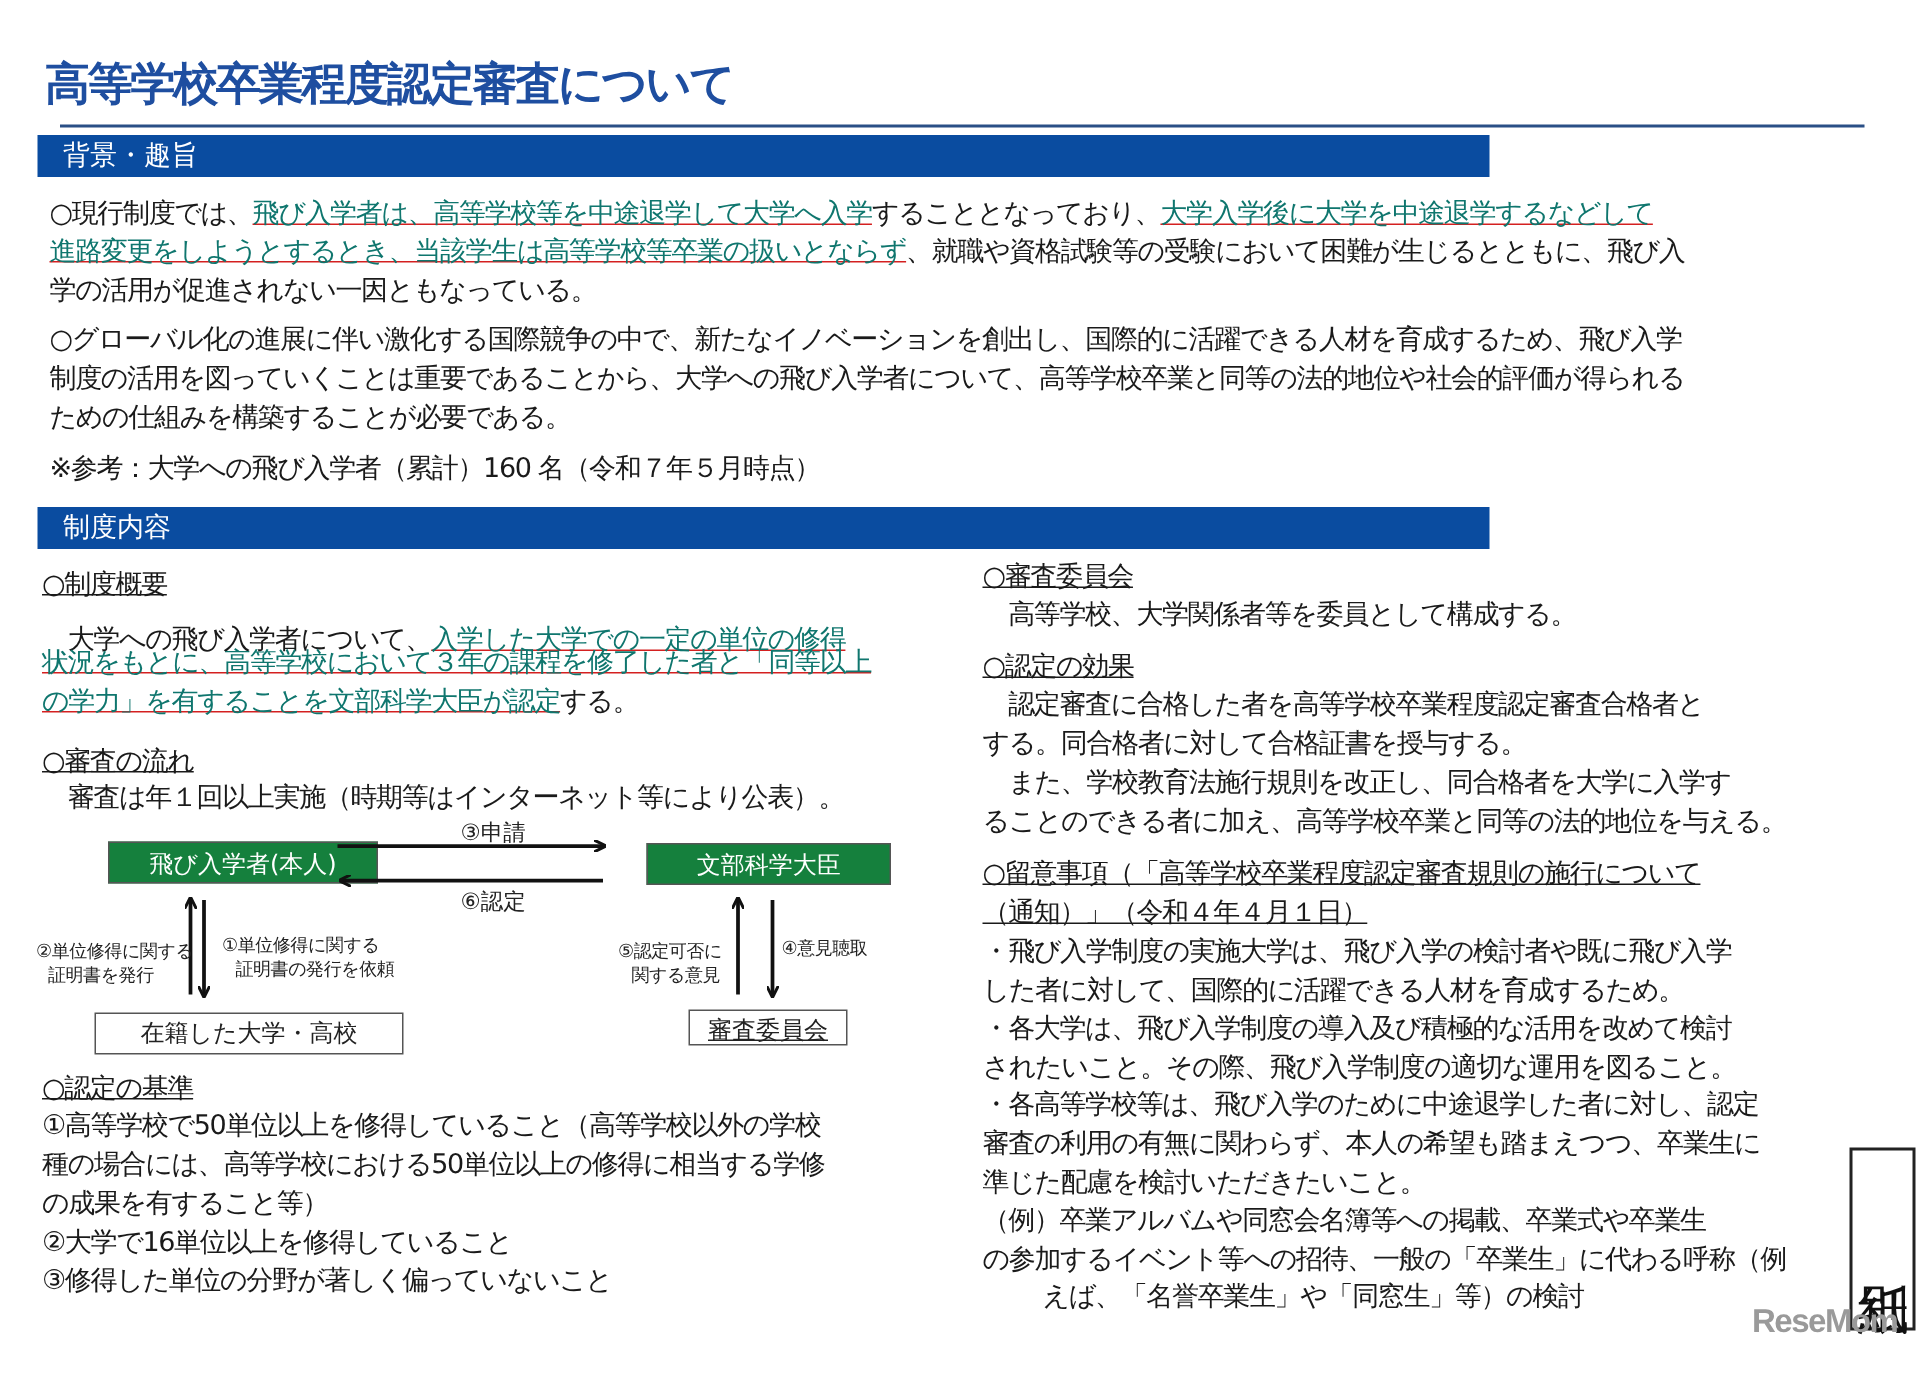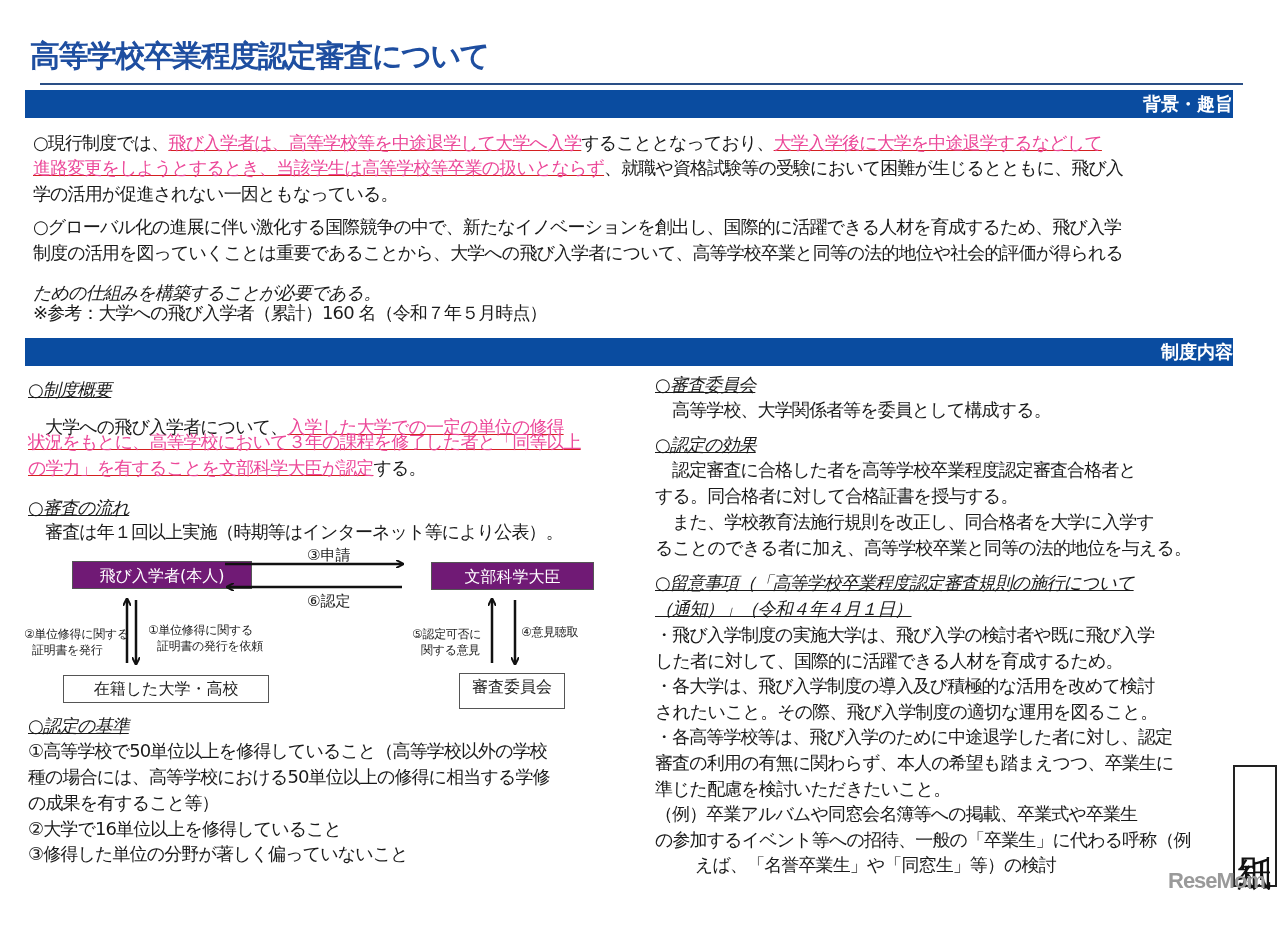--- a/index.html
+++ b/index.html
@@ -1,25 +1,25 @@
 <!DOCTYPE html>
 <html><head>
 <meta charset="utf-8">
 <style>
   * { box-sizing: border-box; margin: 0; padding: 0; }
   html, body { width: 1280px; height: 930px; background: #ffffff; overflow: hidden; }
   body { position: relative; font-family: "DejaVu Sans", "Liberation Sans", sans-serif; color: #1a1a1a; }
   .abs { position: absolute; }
   .title { left: 30px; top: 36px; font-size: 30px; font-weight: bold; color: #1e4ea0; letter-spacing: -1.5px; white-space: nowrap; }
   .title-rule { left: 40px; top: 83px; width: 1203px; height: 2px; background: #2a4f86; }
-  .bar { left: 25px; width: 1208px; height: 28px; background: #0a4ca0; color: #fff; font-weight: bold; font-size: 18px; padding-left: 17px; line-height: 28px; text-align: right; }
+  .bar { left: 25px; width: 968px; height: 28px; background: #0a4ca0; color: #fff; font-weight: normal; font-size: 18px; padding-left: 17px; line-height: 28px; }
   .txt { font-size: 18px; line-height: 25.5px; white-space: nowrap; letter-spacing: -0.9px; }
-  .red { color: #ec4899; text-decoration: underline; text-decoration-color: #d42020; }
-  .uline { text-decoration: underline; font-style: italic; }
-  .box-dark { background: #701a75; color: #fff; border: 1px solid #555; font-size: 16px; text-align: center; line-height: 27px; letter-spacing: 0; }
+  .red { color: #0f766e; text-decoration: underline; text-decoration-color: #d42020; }
+  .uline { text-decoration: underline; }
+  .box-dark { background: #15803d; color: #fff; border: 1px solid #555; font-size: 16px; text-align: center; line-height: 27px; letter-spacing: 0; }
   .box-light { background: #fff; color: #222; border: 1.5px solid #555; font-size: 16px; text-align: center; line-height: 26px; letter-spacing: 0; }
   .small { font-size: 12px; line-height: 16px; letter-spacing: -0.3px; white-space: nowrap; color: #222; }
   .lbl { font-size: 15px; white-space: nowrap; color: #222; }
   .stamp { left: 1233px; top: 765px; width: 44px; height: 122px; border: 2px solid #222; font-size: 34px; line-height: 38px; text-align: center; padding-top: 8px; color: #111; writing-mode: vertical-rl; display: flex; align-items: center; justify-content: center; }
   .logo { left: 1168px; top: 868px; font-size: 22px; font-weight: bold; color: #9a9a9a; letter-spacing: -1px; font-family: "Liberation Sans", sans-serif; }
   svg.arrows { position: absolute; left: 0; top: 0; }
 </style>
 </head>
 <body>
 
@@ -31,21 +31,21 @@
 <div class="abs txt" style="left:33px; top:130px;">
   <span>○現行制度では、</span><span class="red">飛び入学者は、高等学校等を中途退学して大学へ入学</span><span>することとなっており、</span><span class="red">大学入学後に大学を中途退学するなどして</span>
 </div>
 <div class="abs txt" style="left:33px; top:155px;">
   <span class="red">進路変更をしようとするとき、当該学生は高等学校等卒業の扱いとならず</span><span>、就職や資格試験等の受験において困難が生じるとともに、飛び入</span>
 </div>
 <div class="abs txt" style="left:33px; top:181px;">学の活用が促進されない一因ともなっている。</div>
 
 <div class="abs txt" style="left:33px; top:214px;">○グローバル化の進展に伴い激化する国際競争の中で、新たなイノベーションを創出し、国際的に活躍できる人材を育成するため、飛び入学</div>
 <div class="abs txt" style="left:33px; top:240px;">制度の活用を図っていくことは重要であることから、大学への飛び入学者について、高等学校卒業と同等の法的地位や社会的評価が得られる</div>
-<div class="abs txt" style="left:33px; top:280px;font-style:italic;">ための仕組みを構築することが必要である。</div>
+<div class="abs txt" style="left:33px; top:266px;">ための仕組みを構築することが必要である。</div>
 
 <div class="abs txt" style="left:33px; top:300px;">※参考：大学への飛び入学者（累計）160 名（令和７年５月時点）</div>
 
 <div class="abs bar" style="top:338px;">制度内容</div>
 
 <div class="abs txt uline" style="left:28px; top:377px;">○制度概要</div>
 <div class="abs txt" style="left:28px; top:414px;">
   <span>　大学への飛び入学者について、</span><span class="red">入学した大学での一定の単位の修得</span>
 </div>
 <div class="abs txt" style="left:28px; top:429px;">
@@ -54,21 +54,21 @@
 <div class="abs txt" style="left:28px; top:455px;">
   <span class="red">の学力」を有することを文部科学大臣が認定</span><span>する。</span>
 </div>
 
 <div class="abs txt uline" style="left:28px; top:495px;">○審査の流れ</div>
 <div class="abs txt" style="left:28px; top:519px;">　審査は年１回以上実施（時期等はインターネット等により公表）。</div>
 
 <div class="abs box-dark" style="left:72px; top:561px; width:180px; height:28px;">飛び入学者(本人)</div>
 <div class="abs box-dark" style="left:431px; top:562px; width:163px; height:28px;">文部科学大臣</div>
 <div class="abs box-light" style="left:63px; top:675px; width:206px; height:28px;">在籍した大学・高校</div>
-<div class="abs box-light" style="left:459px; top:673px; width:106px; height:36px;">審査委員会</div>
+<div class="abs box-light" style="left:459px; top:673px; width:106px; height:24px;text-decoration:underline;">審査委員会</div>
 
 <svg class="arrows" width="1280" height="930">
   <defs>
     <marker id="ah" markerWidth="8" markerHeight="8" refX="6" refY="4" orient="auto" markerUnits="userSpaceOnUse">
       <path d="M0,0 L8,4 L0,8" fill="none" stroke="#111" stroke-width="2"></path>
     </marker>
   </defs>
 
   <line x1="225" y1="564" x2="402" y2="564" stroke="#111" stroke-width="2.5" marker-end="url(#ah)"></line>
 

